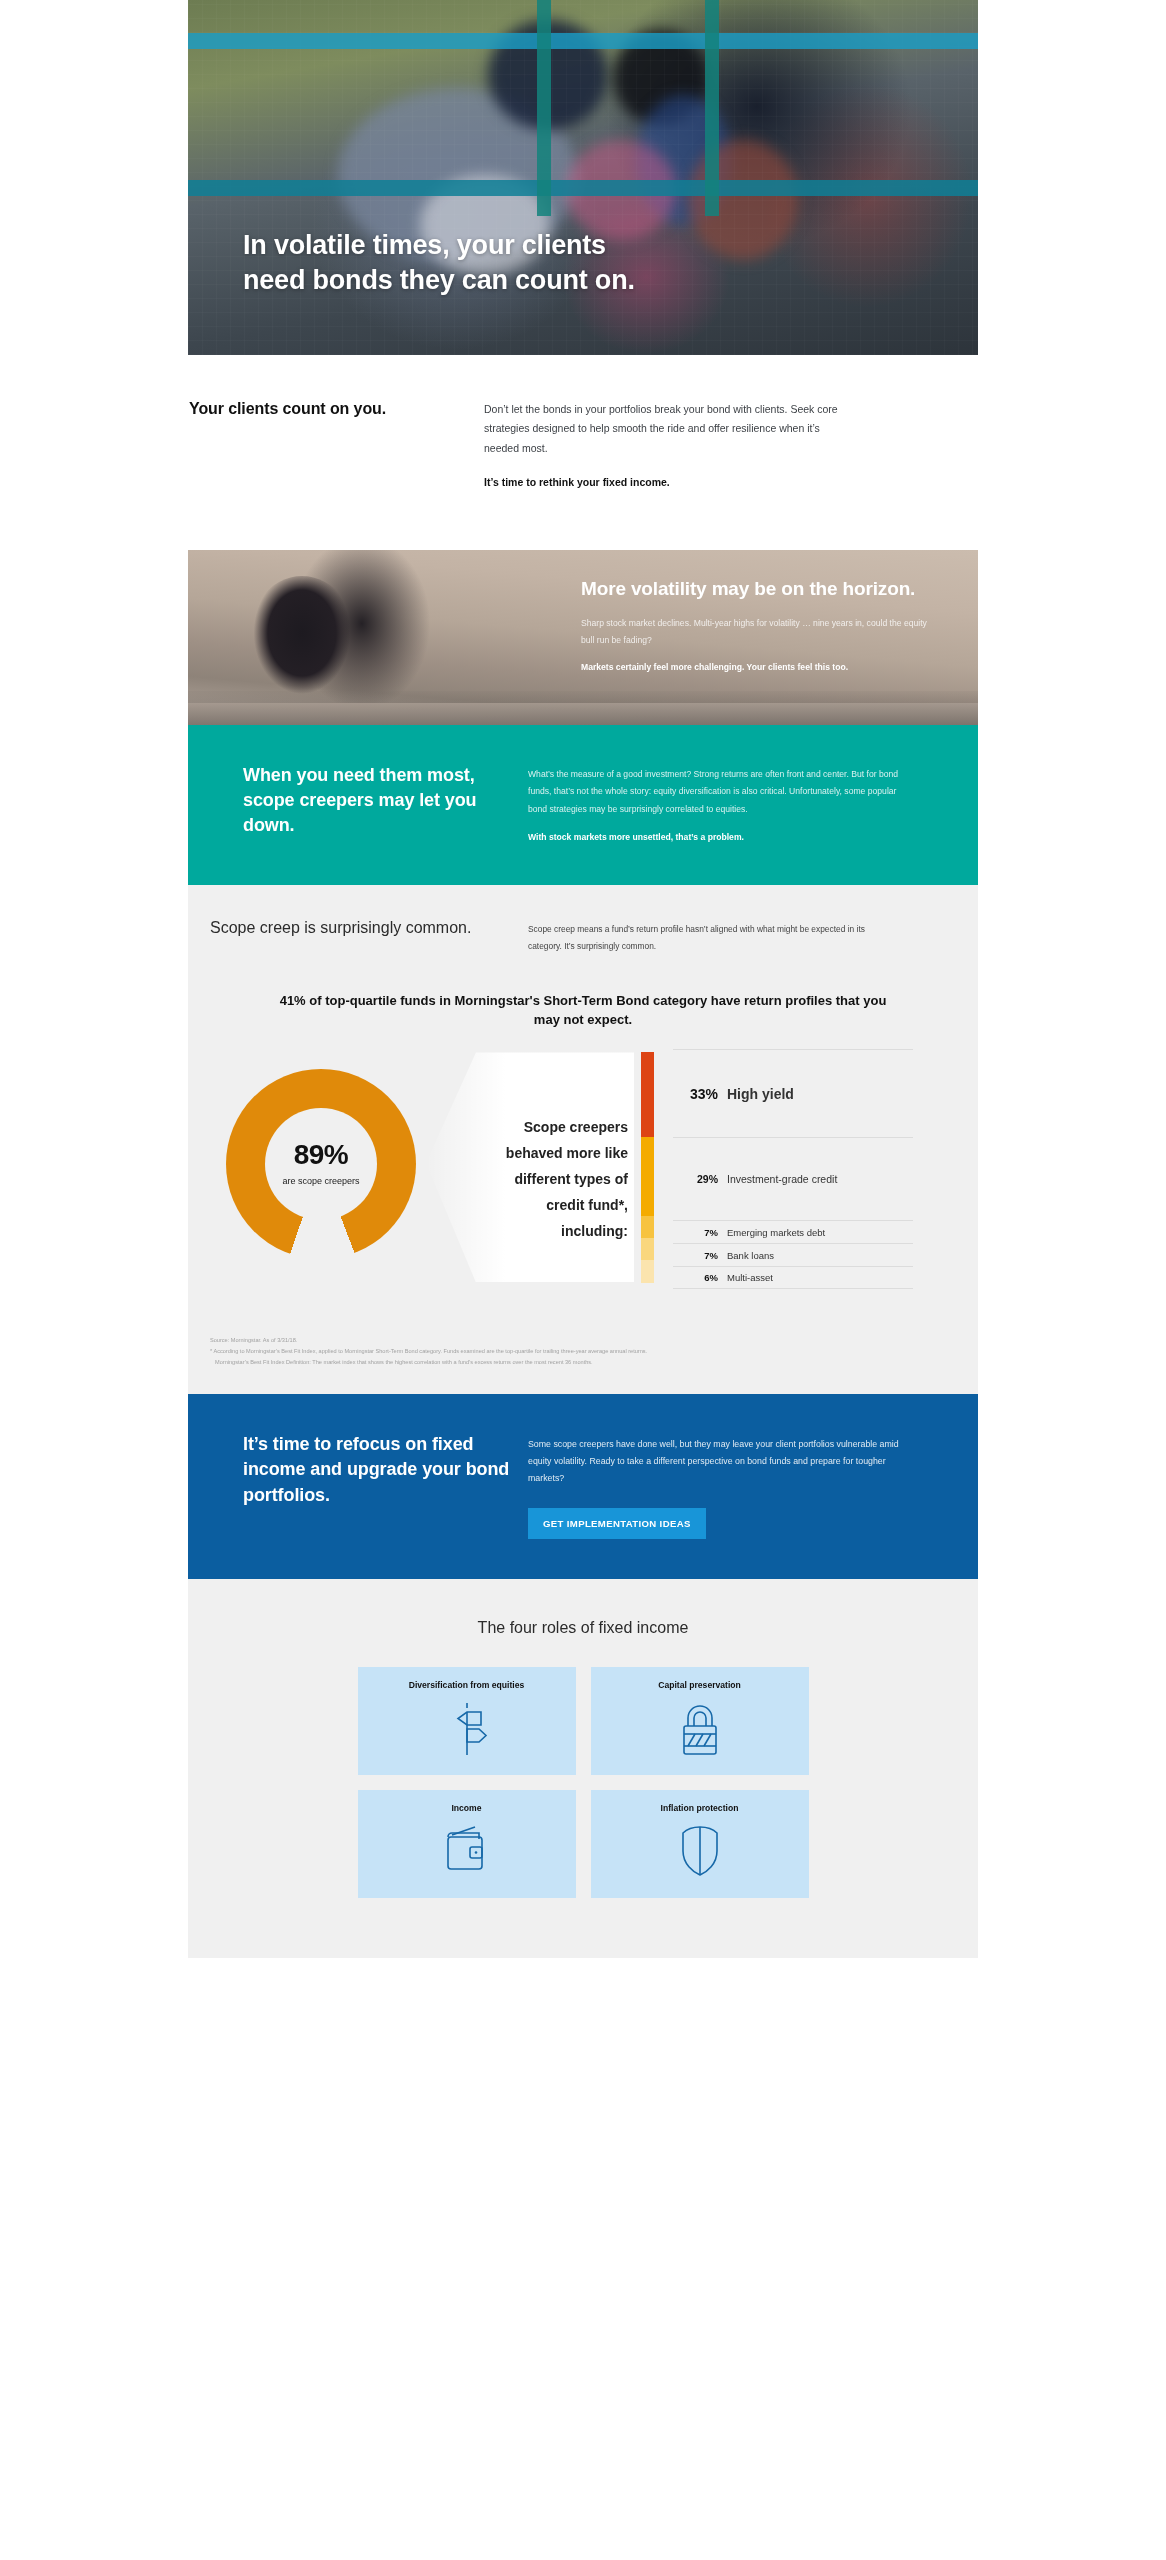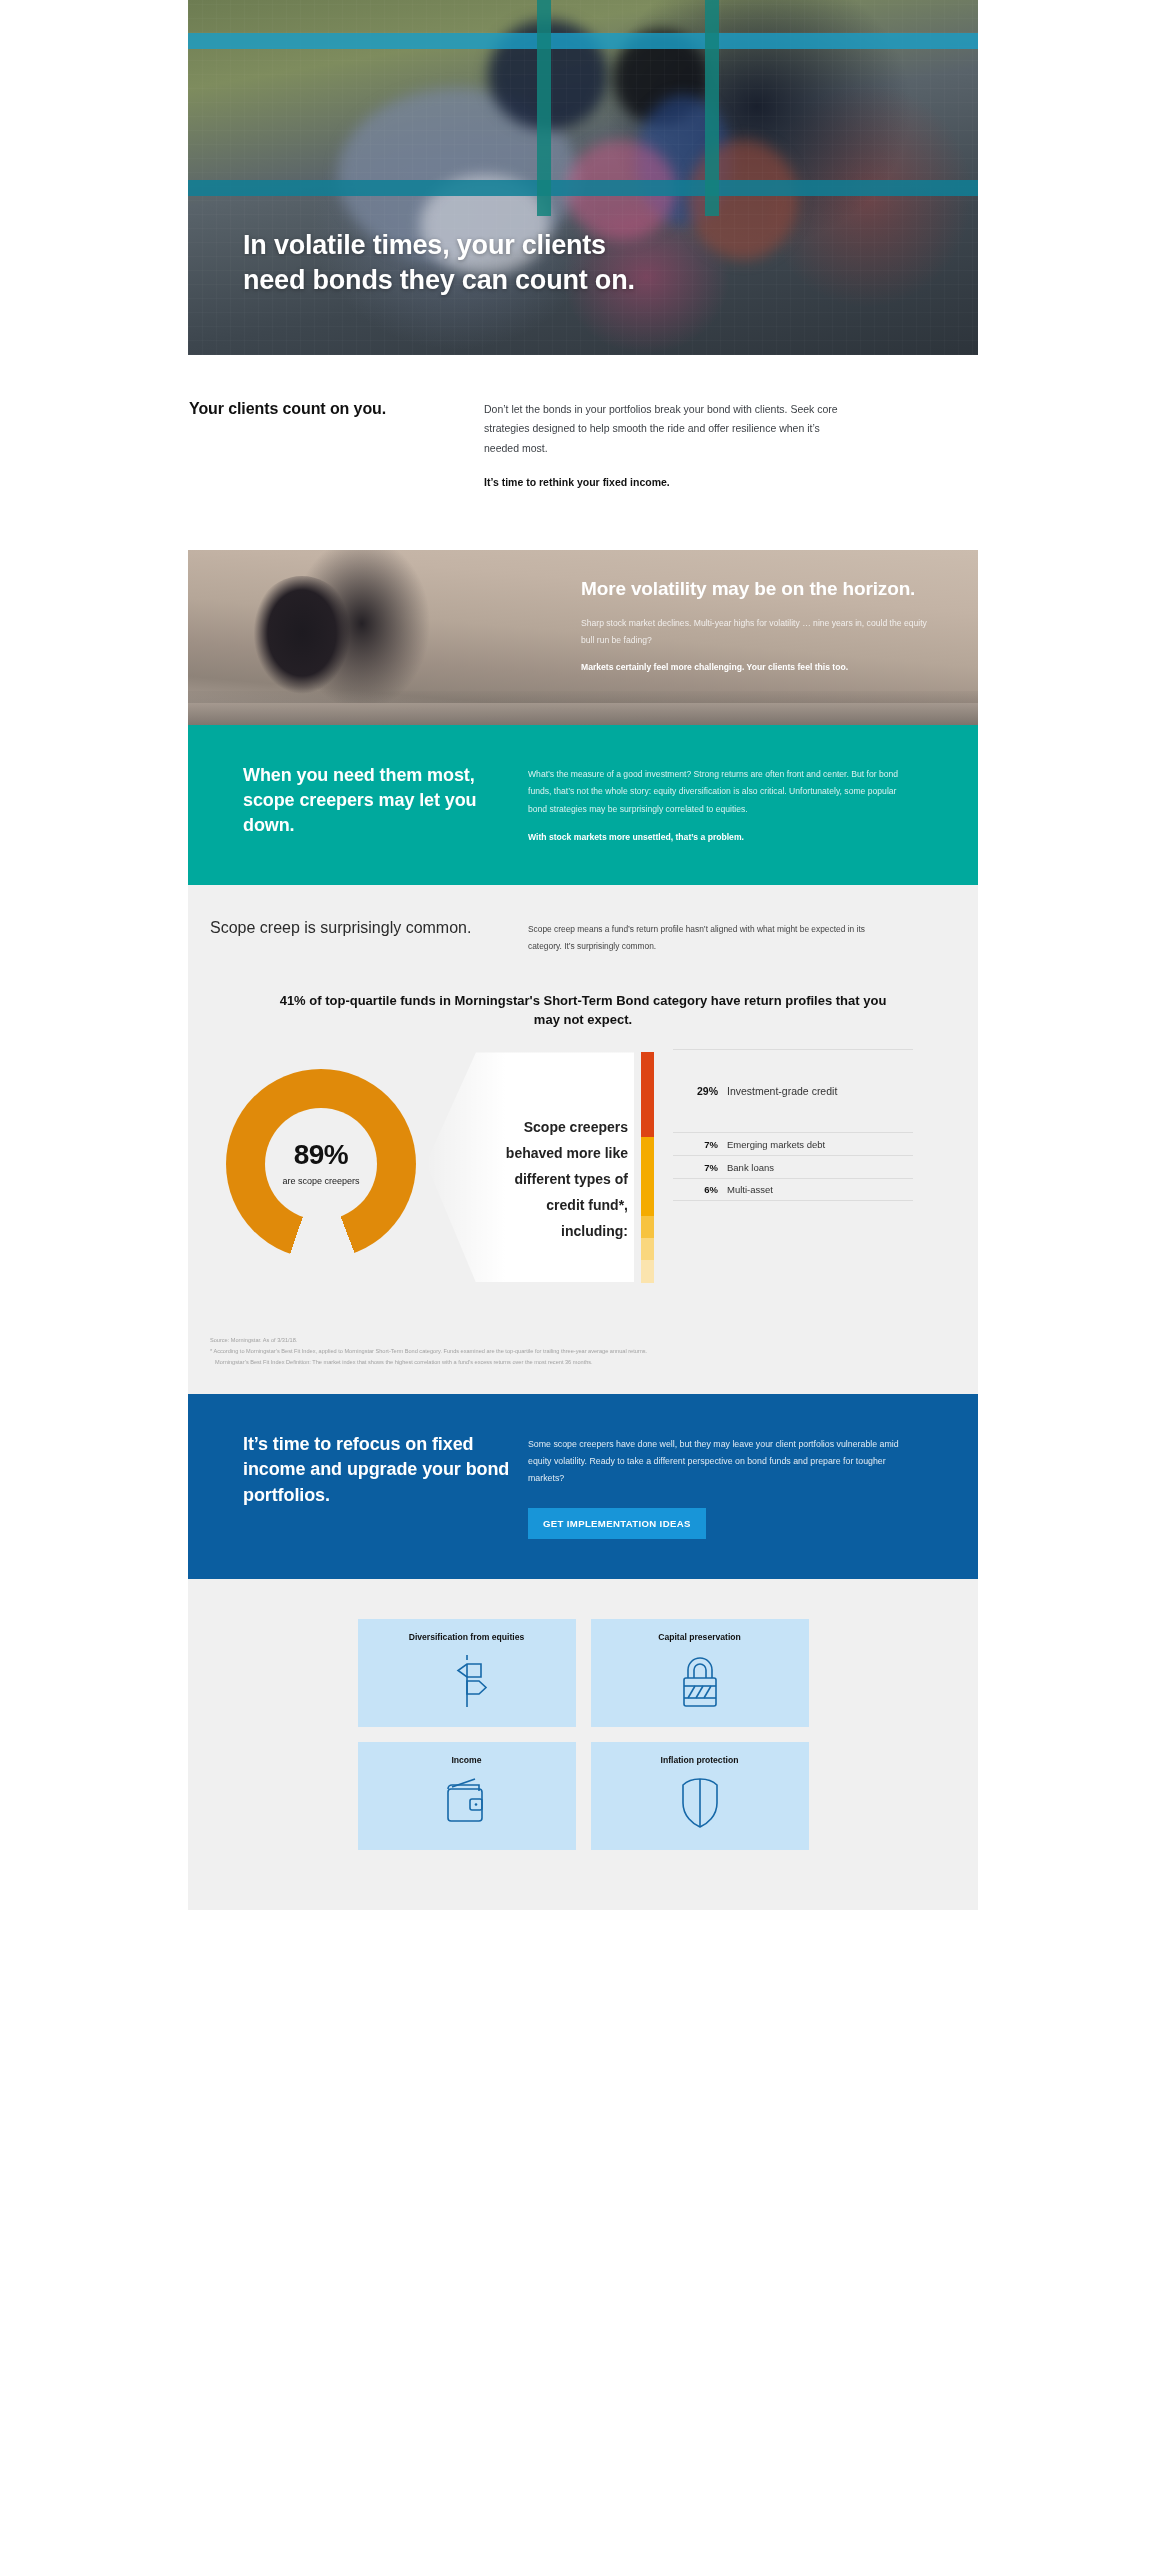--- a/index.html
+++ b/index.html
@@ -406,20 +406,24 @@
 
       <div class="stack">
         <div style="height:88px;background:#dd4414"></div>
         <div style="height:83px;background:#f4ab00"></div>
         <div style="height:23px;background:#f7c340"></div>
         <div style="height:23px;background:#fad77e"></div>
         <div style="height:23px;background:#fbe4ae"></div>
       </div>
 
       <div class="legend">
+        <div class="legend-row r-big">
+          <div class="lg-pct">33%</div>
+          <div class="lg-lbl">High yield</div>
+        </div>
         <div class="legend-row r-mid">
           <div class="lg-pct">29%</div>
           <div class="lg-lbl">Investment-grade credit</div>
         </div>
         <div class="legend-row r-sm">
           <div class="lg-pct">7%</div>
           <div class="lg-lbl">Emerging markets debt</div>
         </div>
         <div class="legend-row r-sm">
           <div class="lg-pct">7%</div>
@@ -443,20 +447,21 @@
     <div class="cta-left">
       <h2 class="cta-h">It’s time to refocus on fixed income and upgrade your bond portfolios.</h2>
     </div>
     <div class="cta-right">
       <p class="cta-p">Some scope creepers have done well, but they may leave your client portfolios vulnerable amid equity volatility. Ready to take a different perspective on bond funds and prepare for tougher markets?</p>
       <button class="cta-btn">GET IMPLEMENTATION IDEAS</button>
     </div>
   </div>
 
   <div class="roles">
+    <h2 class="roles-h">The four roles of fixed income</h2>
     <div class="roles-grid">
 
       <div class="role-card">
         <div class="role-title">Diversification from equities</div>
         <div class="role-icon">
           <svg width="52" height="58" viewBox="0 0 52 58" fill="none" stroke="#1668a8" stroke-width="1.6">
             <line x1="26" y1="3" x2="26" y2="8"></line>
             <path d="M26 12 H40 V25 H26 L17 18.5 Z"></path>
             <path d="M26 29 H38 L45 35.5 L38 42 H26 Z"></path>
             <line x1="26" y1="12" x2="26" y2="55"></line>

